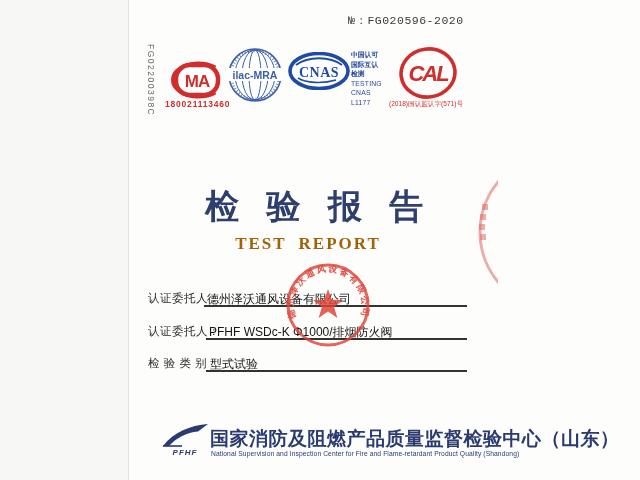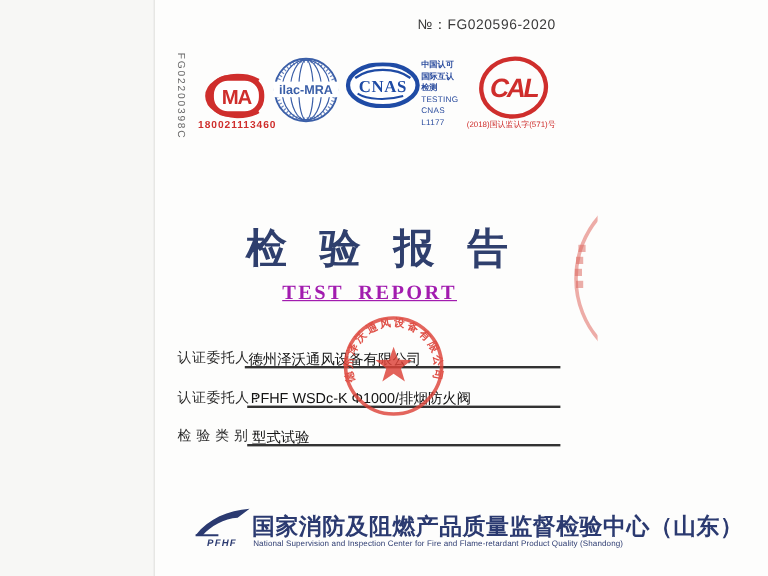--- a/index.html
+++ b/index.html
@@ -11,21 +11,21 @@
   .scan-margin { position:absolute; left:0; top:0; width:128px; height:480px; background:#f7f7f5; }
   .scan-edge   { position:absolute; left:128px; top:0; width:1px; height:480px; background:#e2e2de; }
 
   .side-code {
     position:absolute; left:146px; top:44px;
     writing-mode:vertical-rl; text-orientation:mixed;
     font-size:8.5px; color:#6a6a6a; letter-spacing:1.5px;
   }
   .report-no {
     position:absolute; left:348px; top:13px;
-    font-family:Liberation Sans, sans-serif; font-size:11.5px; color:#3a3a3a; letter-spacing:0.5px;
+    font-family:Liberation Mono, monospace; font-size:11.5px; color:#3a3a3a; letter-spacing:0.5px;
   }
 
   .logo { position:absolute; }
   .cma-number {
     position:absolute; left:165px; top:99px; width:62px; text-align:center;
     font-size:8.5px; color:#cf2e2c; letter-spacing:0.8px; font-weight:bold;
   }
   .cnas-caption {
     position:absolute; left:351px; top:50px; width:40px;
     font-size:6.8px; line-height:9.6px; color:#27499c; font-weight:bold;
@@ -36,21 +36,21 @@
     font-size:6.6px; color:#cf2e2c;
   }
 
   .title-block { position:absolute; left:196px; top:184px; width:224px; text-align:center; }
   .title-cn {
     font-size:34px; font-weight:bold; color:#2f3f6d;
     letter-spacing:9px; padding-left:9px; white-space:nowrap;
   }
   .title-en {
     margin-top:4px; font-family:"Liberation Serif", serif; font-size:17px; font-weight:bold;
-    color:#a21caf; letter-spacing:2px; word-spacing:6px; white-space:nowrap;text-decoration:underline;
+    color:#a16207; letter-spacing:2px; word-spacing:6px; white-space:nowrap;
   }
 
   .field-label {
     position:absolute; left:148px; font-size:11.5px; color:#2b2b2b; letter-spacing:0.5px; white-space:nowrap;
   }
   .field-value {
     position:absolute; font-size:12px; color:#141414; white-space:nowrap;
   }
   .field-underline {
     position:absolute; height:1.5px; background:#333333;

